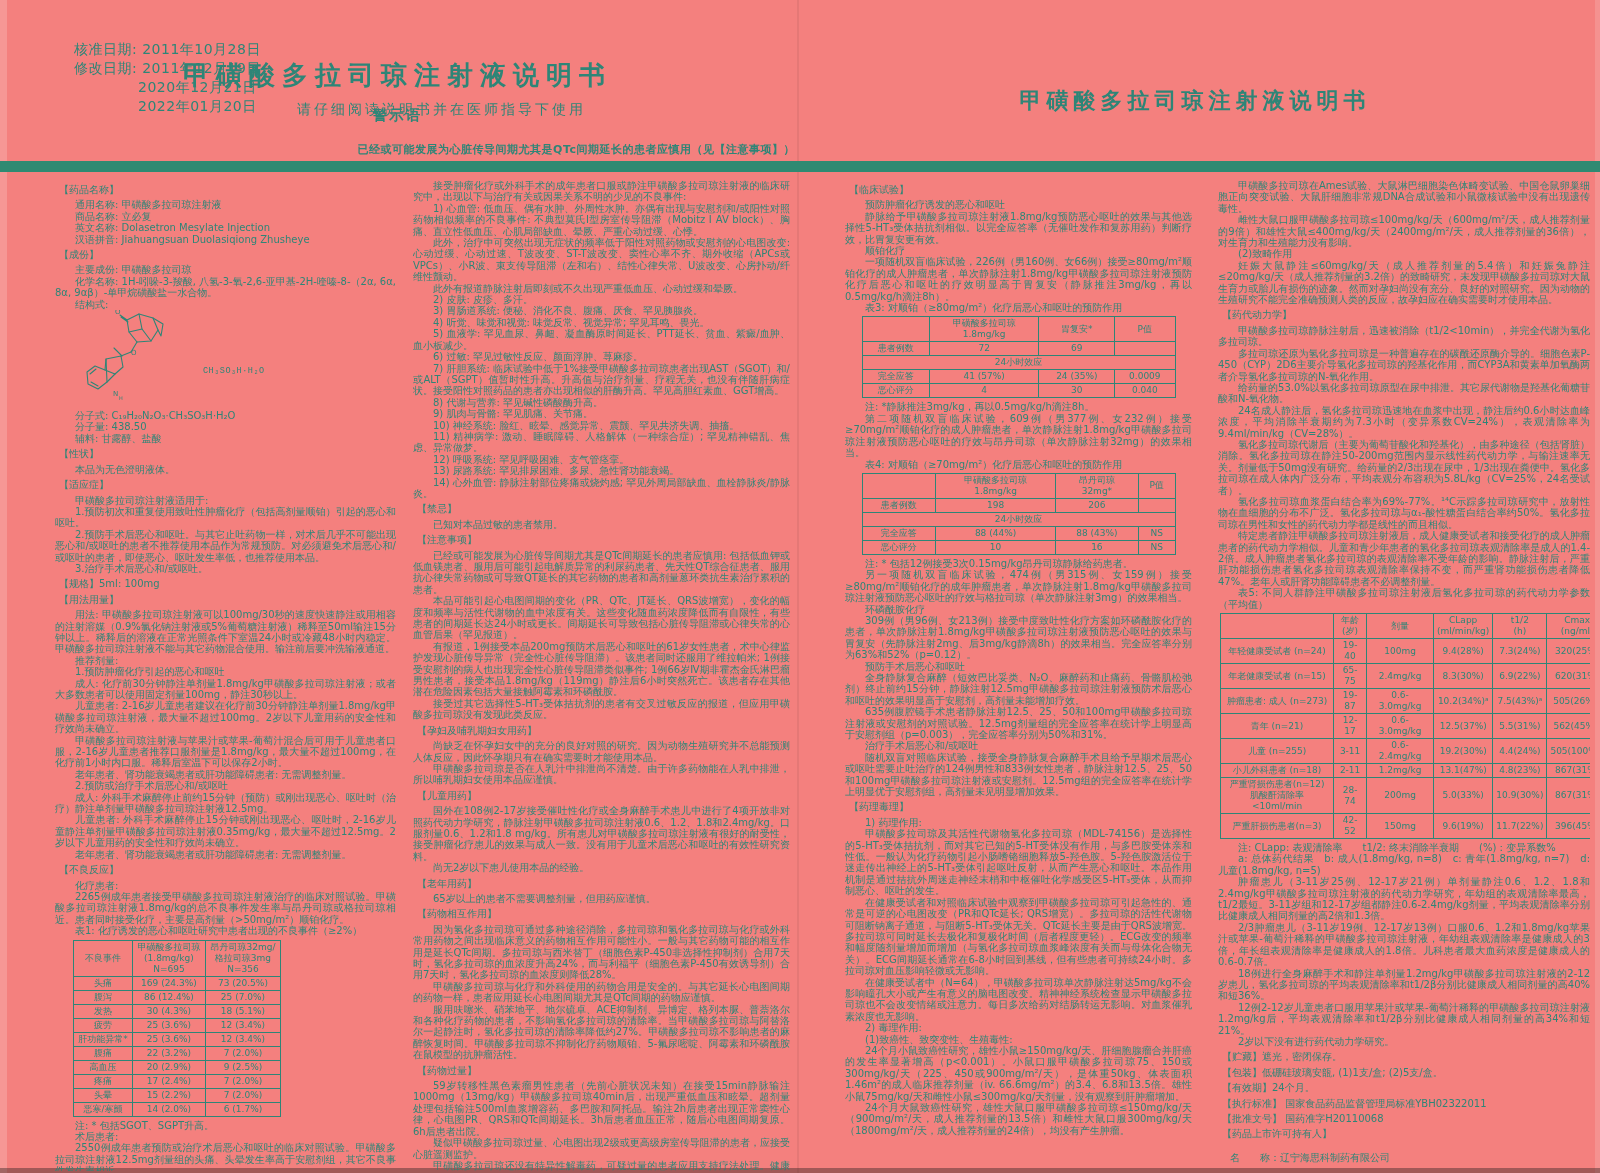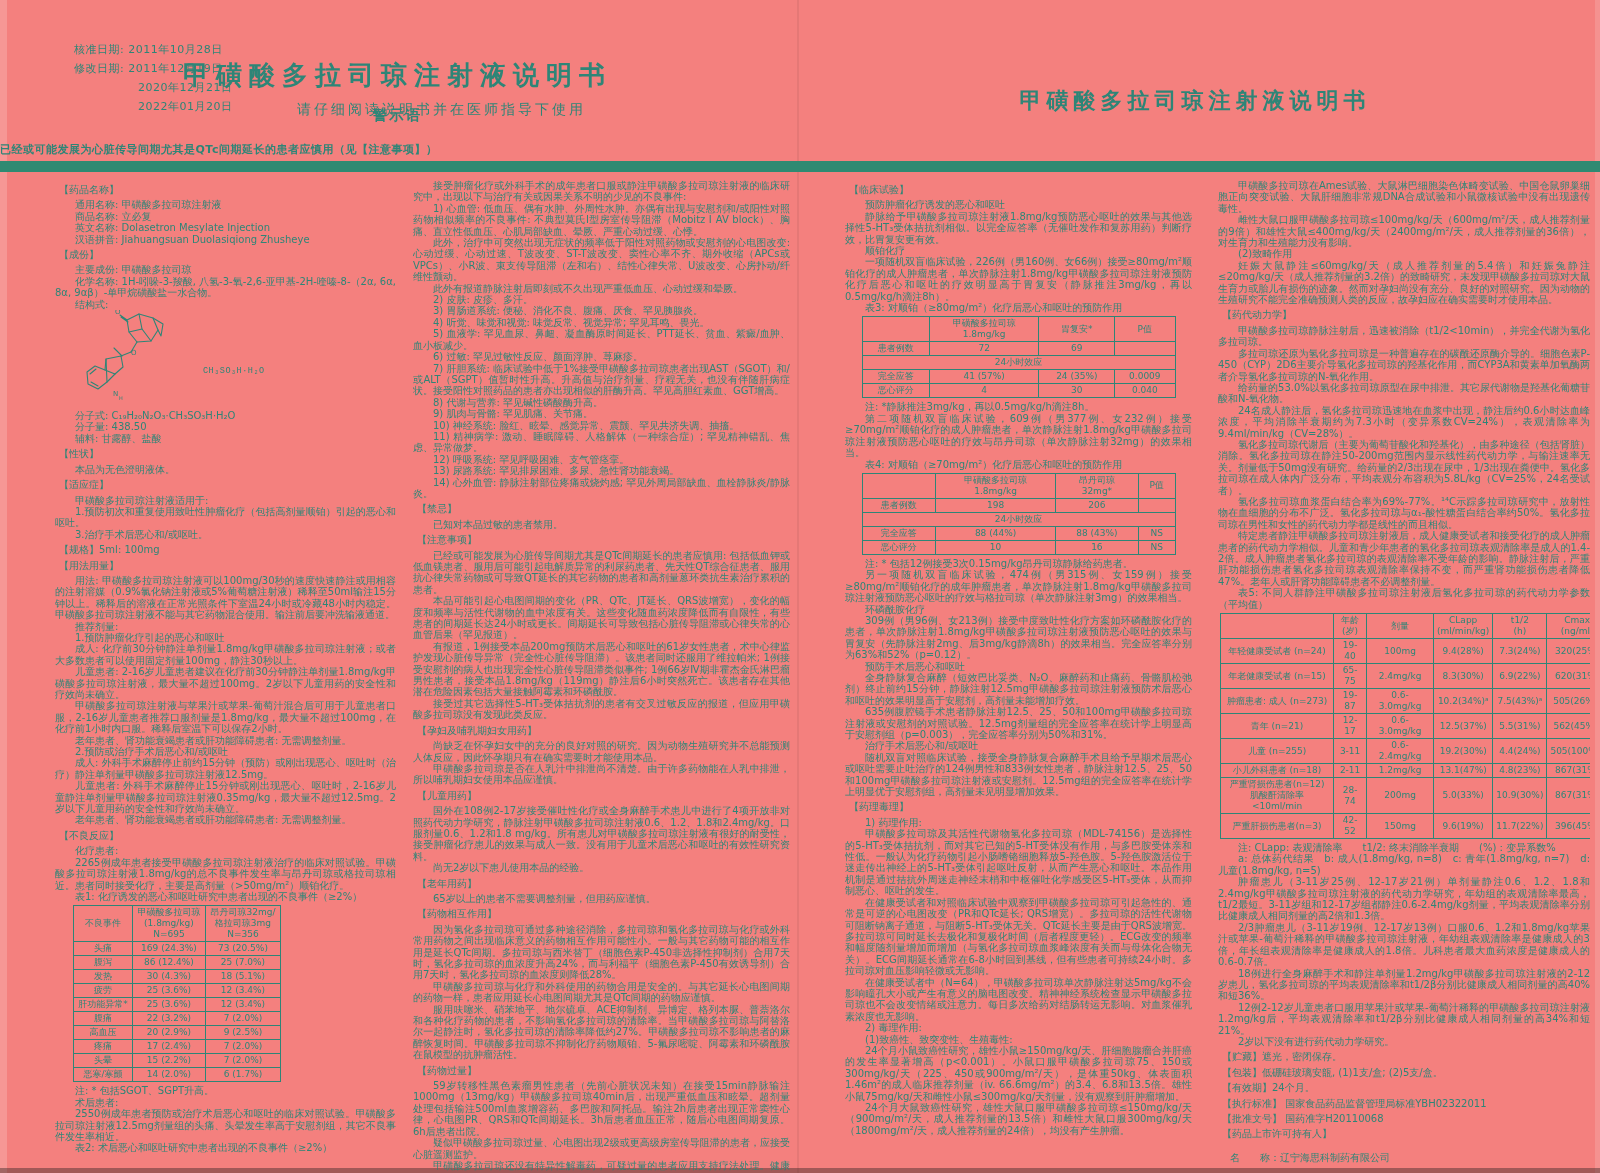--- a/index.html
+++ b/index.html
@@ -15,30 +15,30 @@
     -webkit-font-smoothing:antialiased;
   }
   
   .edge-l{position:absolute;left:0;top:0;width:7px;height:100%;background:rgba(255,255,255,0.18);}
   .edge-r{position:absolute;right:0;top:0;width:5px;height:100%;background:rgba(255,255,255,0.14);}
   .fold{position:absolute;left:797px;top:0;width:2px;height:100%;background:rgba(0,0,0,0.06);}
   .bottom-shadow{position:absolute;left:0;bottom:0;width:100%;height:5px;background:rgba(60,40,40,0.45);}
 
   .band{position:absolute;left:0;top:161px;width:100%;height:11px;background:var(--band);}
 
-  .hdr-dates{position:absolute;left:74px;top:40px;font-size:11px;line-height:19px;letter-spacing:0.5px;}
+  .hdr-dates{position:absolute;left:74px;top:40px;font-size:14px;line-height:19px;letter-spacing:0.5px;}
   .hdr-dates .dline:nth-child(3),.hdr-dates .dline:nth-child(4){padding-left:64px;}
 
   .l-title{position:absolute;left:0;top:58px;width:795px;text-align:center;
     font-size:26px;font-weight:bold;letter-spacing:7px;}
   .l-sub{position:absolute;left:0;top:101px;width:795px;text-align:center;
     font-size:14px;letter-spacing:3px;margin-left:44px;}
   .l-warnlabel{position:absolute;left:0;top:106px;width:795px;text-align:center;
     font-size:14.5px;font-weight:bold;letter-spacing:2px;}
-  .l-warn{position:absolute;left:0;top:142px;width:795px;text-align:left;
+  .l-warn{position:absolute;left:0;top:142px;width:795px;text-align:right;
     font-size:11px;font-weight:bold;letter-spacing:0.5px;}
   .r-title{position:absolute;left:800px;top:86px;width:790px;text-align:center;
     font-size:22px;font-weight:bold;letter-spacing:5px;}
 
   .col{position:absolute;top:180px;height:991px;overflow:hidden;
     font-size:10px;line-height:11.4px;text-align:justify;}
   #c1{left:55px;width:341px;}
   #c2{left:413px;width:377px;}
   #c3{left:845px;width:347px;}
   #c4{left:1218px;width:372px;}
@@ -120,20 +120,21 @@
 <span class="f-label">CH₃SO₃H·H₂O</span>
     </div>
     <div class="p">分子式: C₁₉H₂₀N₂O₃·CH₃SO₃H·H₂O</div>
     <div class="p">分子量: 438.50</div>
     <div class="p">辅料: 甘露醇、盐酸</div>
     <div class="h">【性状】</div>
     <div class="p">本品为无色澄明液体。</div>
     <div class="h">【适应症】</div>
     <div class="p">甲磺酸多拉司琼注射液适用于:</div>
     <div class="p">1.预防初次和重复使用致吐性肿瘤化疗（包括高剂量顺铂）引起的恶心和呕吐。</div>
+    <div class="p">2.预防手术后恶心和呕吐。与其它止吐药物一样，对术后几乎不可能出现恶心和/或呕吐的患者不推荐使用本品作为常规预防。对必须避免术后恶心和/或呕吐的患者，即使恶心、呕吐发生率低，也推荐使用本品。</div>
     <div class="p">3.治疗手术后恶心和/或呕吐。</div>
     <div class="h">【规格】5ml: 100mg</div>
     <div class="h">【用法用量】</div>
     <div class="p">用法: 甲磺酸多拉司琼注射液可以100mg/30秒的速度快速静注或用相容的注射溶媒（0.9%氯化钠注射液或5%葡萄糖注射液）稀释至50ml输注15分钟以上。稀释后的溶液在正常光照条件下室温24小时或冷藏48小时内稳定。甲磺酸多拉司琼注射液不能与其它药物混合使用。输注前后要冲洗输液通道。</div>
     <div class="p">推荐剂量:</div>
     <div class="p">1.预防肿瘤化疗引起的恶心和呕吐</div>
     <div class="p">成人: 化疗前30分钟静注单剂量1.8mg/kg甲磺酸多拉司琼注射液；或者大多数患者可以使用固定剂量100mg，静注30秒以上。</div>
     <div class="p">儿童患者: 2-16岁儿童患者建议在化疗前30分钟静注单剂量1.8mg/kg甲磺酸多拉司琼注射液，最大量不超过100mg。2岁以下儿童用药的安全性和疗效尚未确立。</div>
     <div class="p">甲磺酸多拉司琼注射液与苹果汁或苹果-葡萄汁混合后可用于儿童患者口服，2-16岁儿童患者推荐口服剂量是1.8mg/kg，最大量不超过100mg，在化疗前1小时内口服。稀释后室温下可以保存2小时。</div>
     <div class="p">老年患者、肾功能衰竭患者或肝功能障碍患者: 无需调整剂量。</div>

